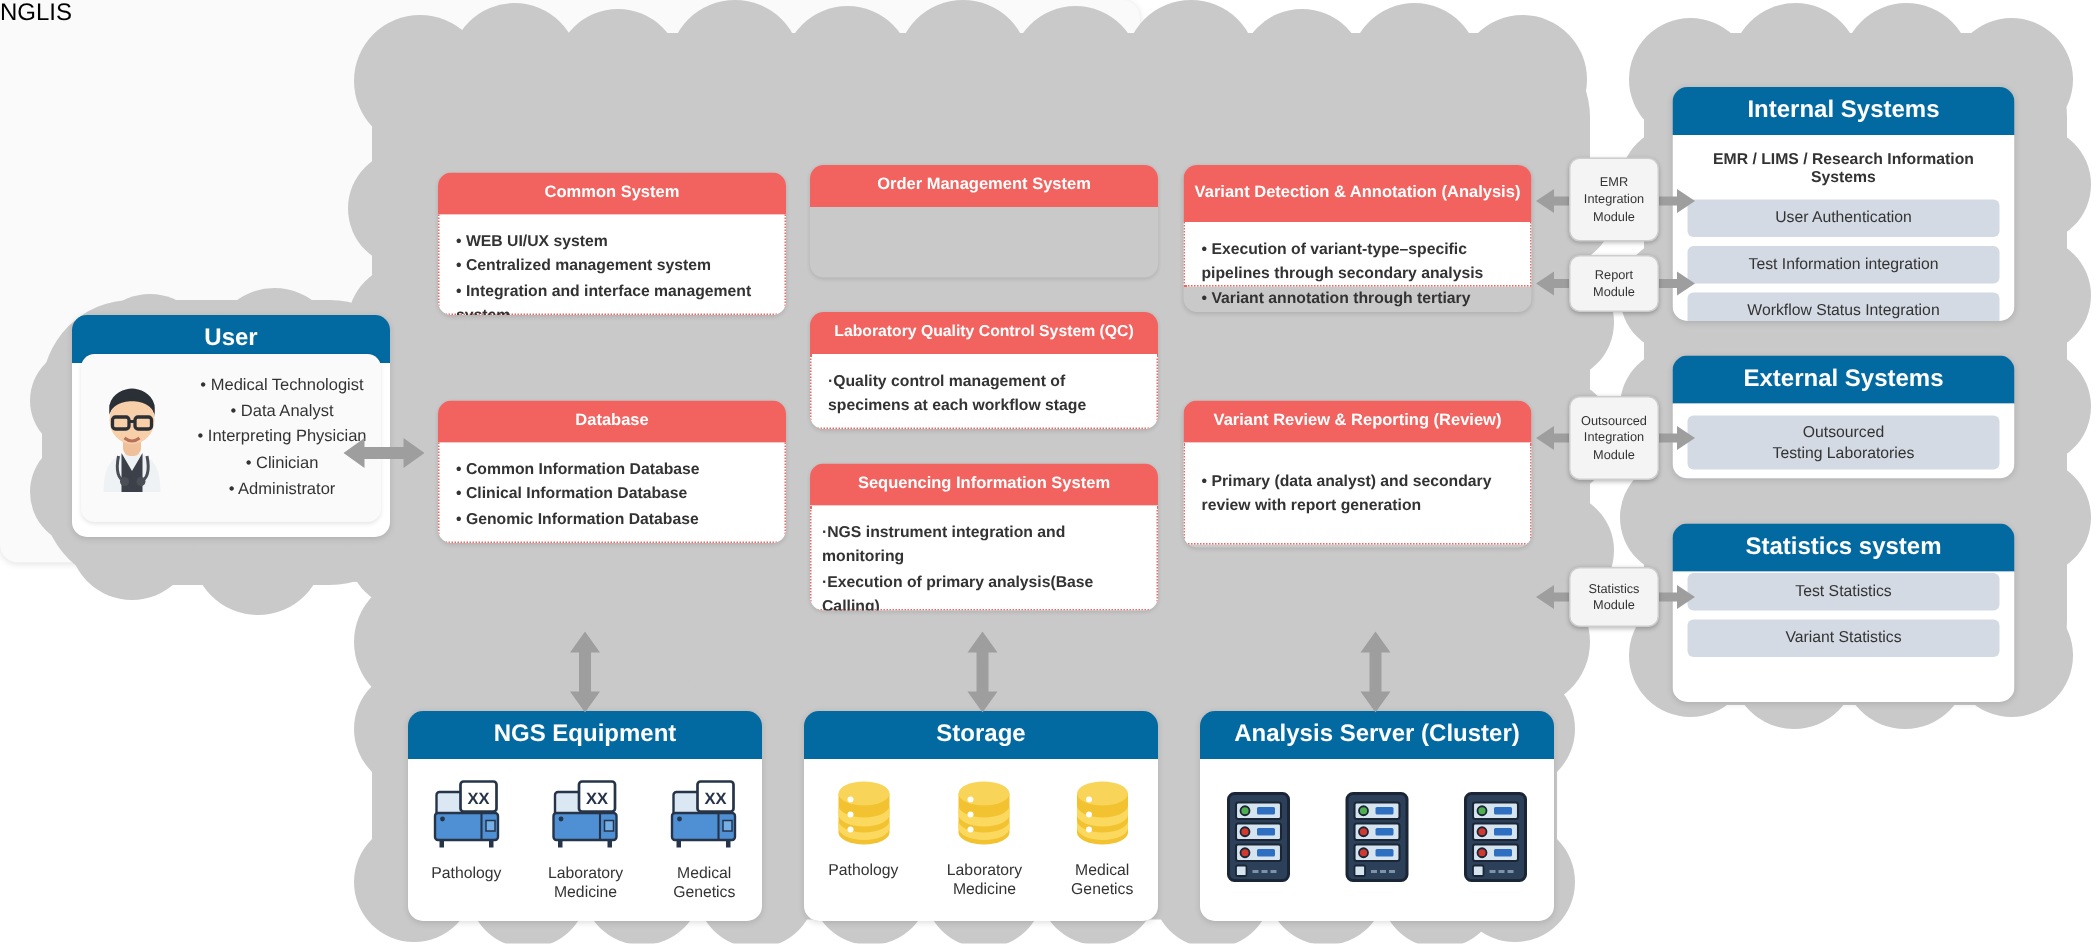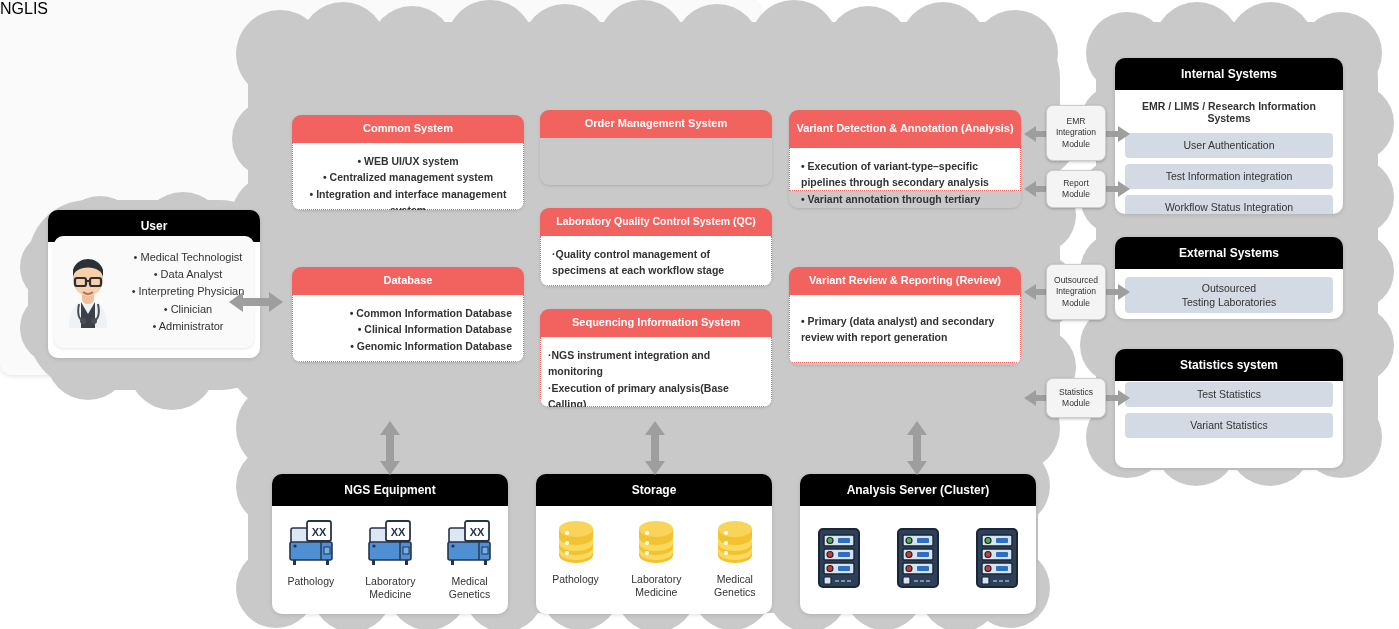--- a/index.html
+++ b/index.html
@@ -46,21 +46,21 @@
     font-size:10.5px;color:#333;line-height:1.55;font-weight:bold;
   }
   .rcard .rbd div{white-space:pre-wrap;}
 
   
   .gpanel{position:absolute;border-radius:10px;
           background:#bdbdbd;overflow:hidden;
           box-shadow:0 1px 4px rgba(0,0,0,.13);}
   .gpanel .ghd{
     height:32px;line-height:32px;text-align:center;color:#fff;
-    font-weight:bold;font-size:12px;background:#000000;
+    font-weight:bold;font-size:16px;background:#0369a1;
   }
   .gpanel .gbd{background:#fff;box-sizing:border-box;}
 
   .bluerow{
     background:#d3dae4;border-radius:4px;
     height:25px;line-height:25px;text-align:center;
     font-size:10.5px;color:#333;margin:0 0 6px 0;
   }
   .bluerow:last-child{margin-bottom:0;}
 
@@ -224,30 +224,30 @@
       <polygon points="0,14 14,4 14,10 40,10 40,4 54,14 40,24 40,18 14,18 14,24" fill="#9e9e9e"></polygon>
     </svg>
   </div>
 
   <div id="nglis-wide">
     <div class="hd">NGLIS</div>
   </div>
 
   <div class="rcard" style="left:292px;top:115px;width:232px;height:95px;">
     <div class="rhd" style="height:28px;">Common System</div>
-    <div class="rbd" style="height:67px;text-align:center;">
+    <div class="rbd" style="height:67px;">
       <div>• WEB UI/UX system</div>
       <div>• Centralized management system</div>
       <div>• Integration and interface management system</div>
     </div>
   </div>
 
   <div class="rcard" style="left:292px;top:267px;width:232px;height:95px;">
     <div class="rhd" style="height:28px;">Database</div>
-    <div class="rbd" style="height:67px;text-align:right;">
+    <div class="rbd" style="height:67px;">
       <div>• Common Information Database</div>
       <div>• Clinical Information Database</div>
       <div>• Genomic Information Database</div>
     </div>
   </div>
 
   <div class="rcard" style="left:540px;top:110px;width:232px;height:75px;">
     <div class="rhd" style="height:28px;">Order Management System</div>
     <div class="rbd" style="height:56px;margin-top:47px;">
       <div>·Test order creation via EMR integration</div>

